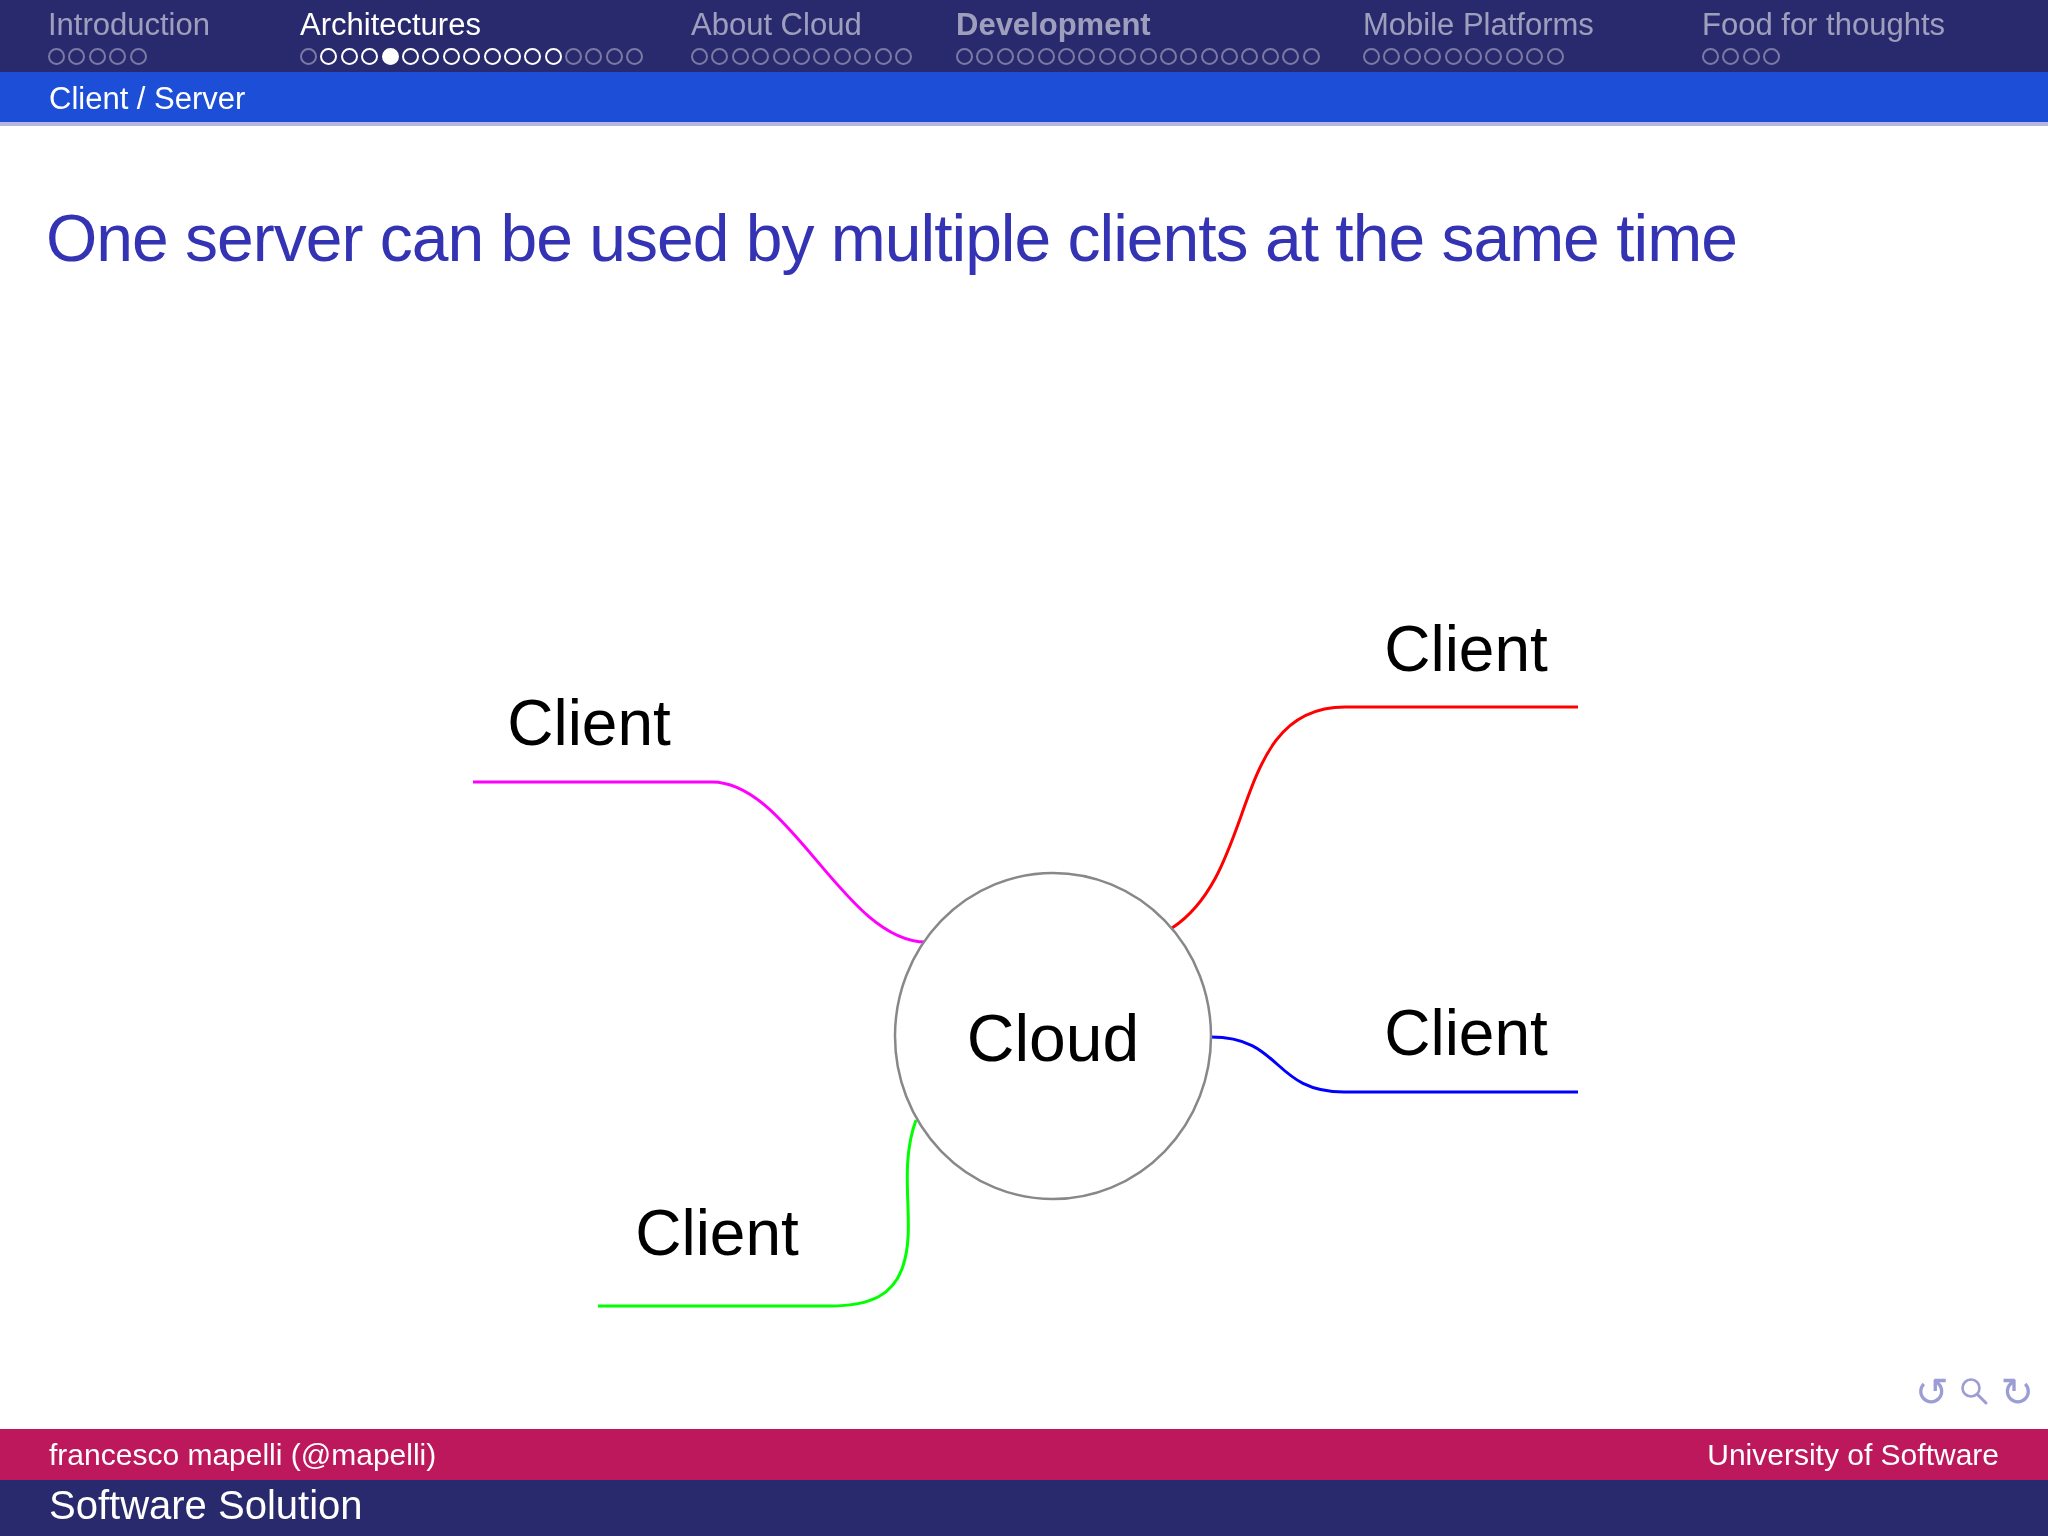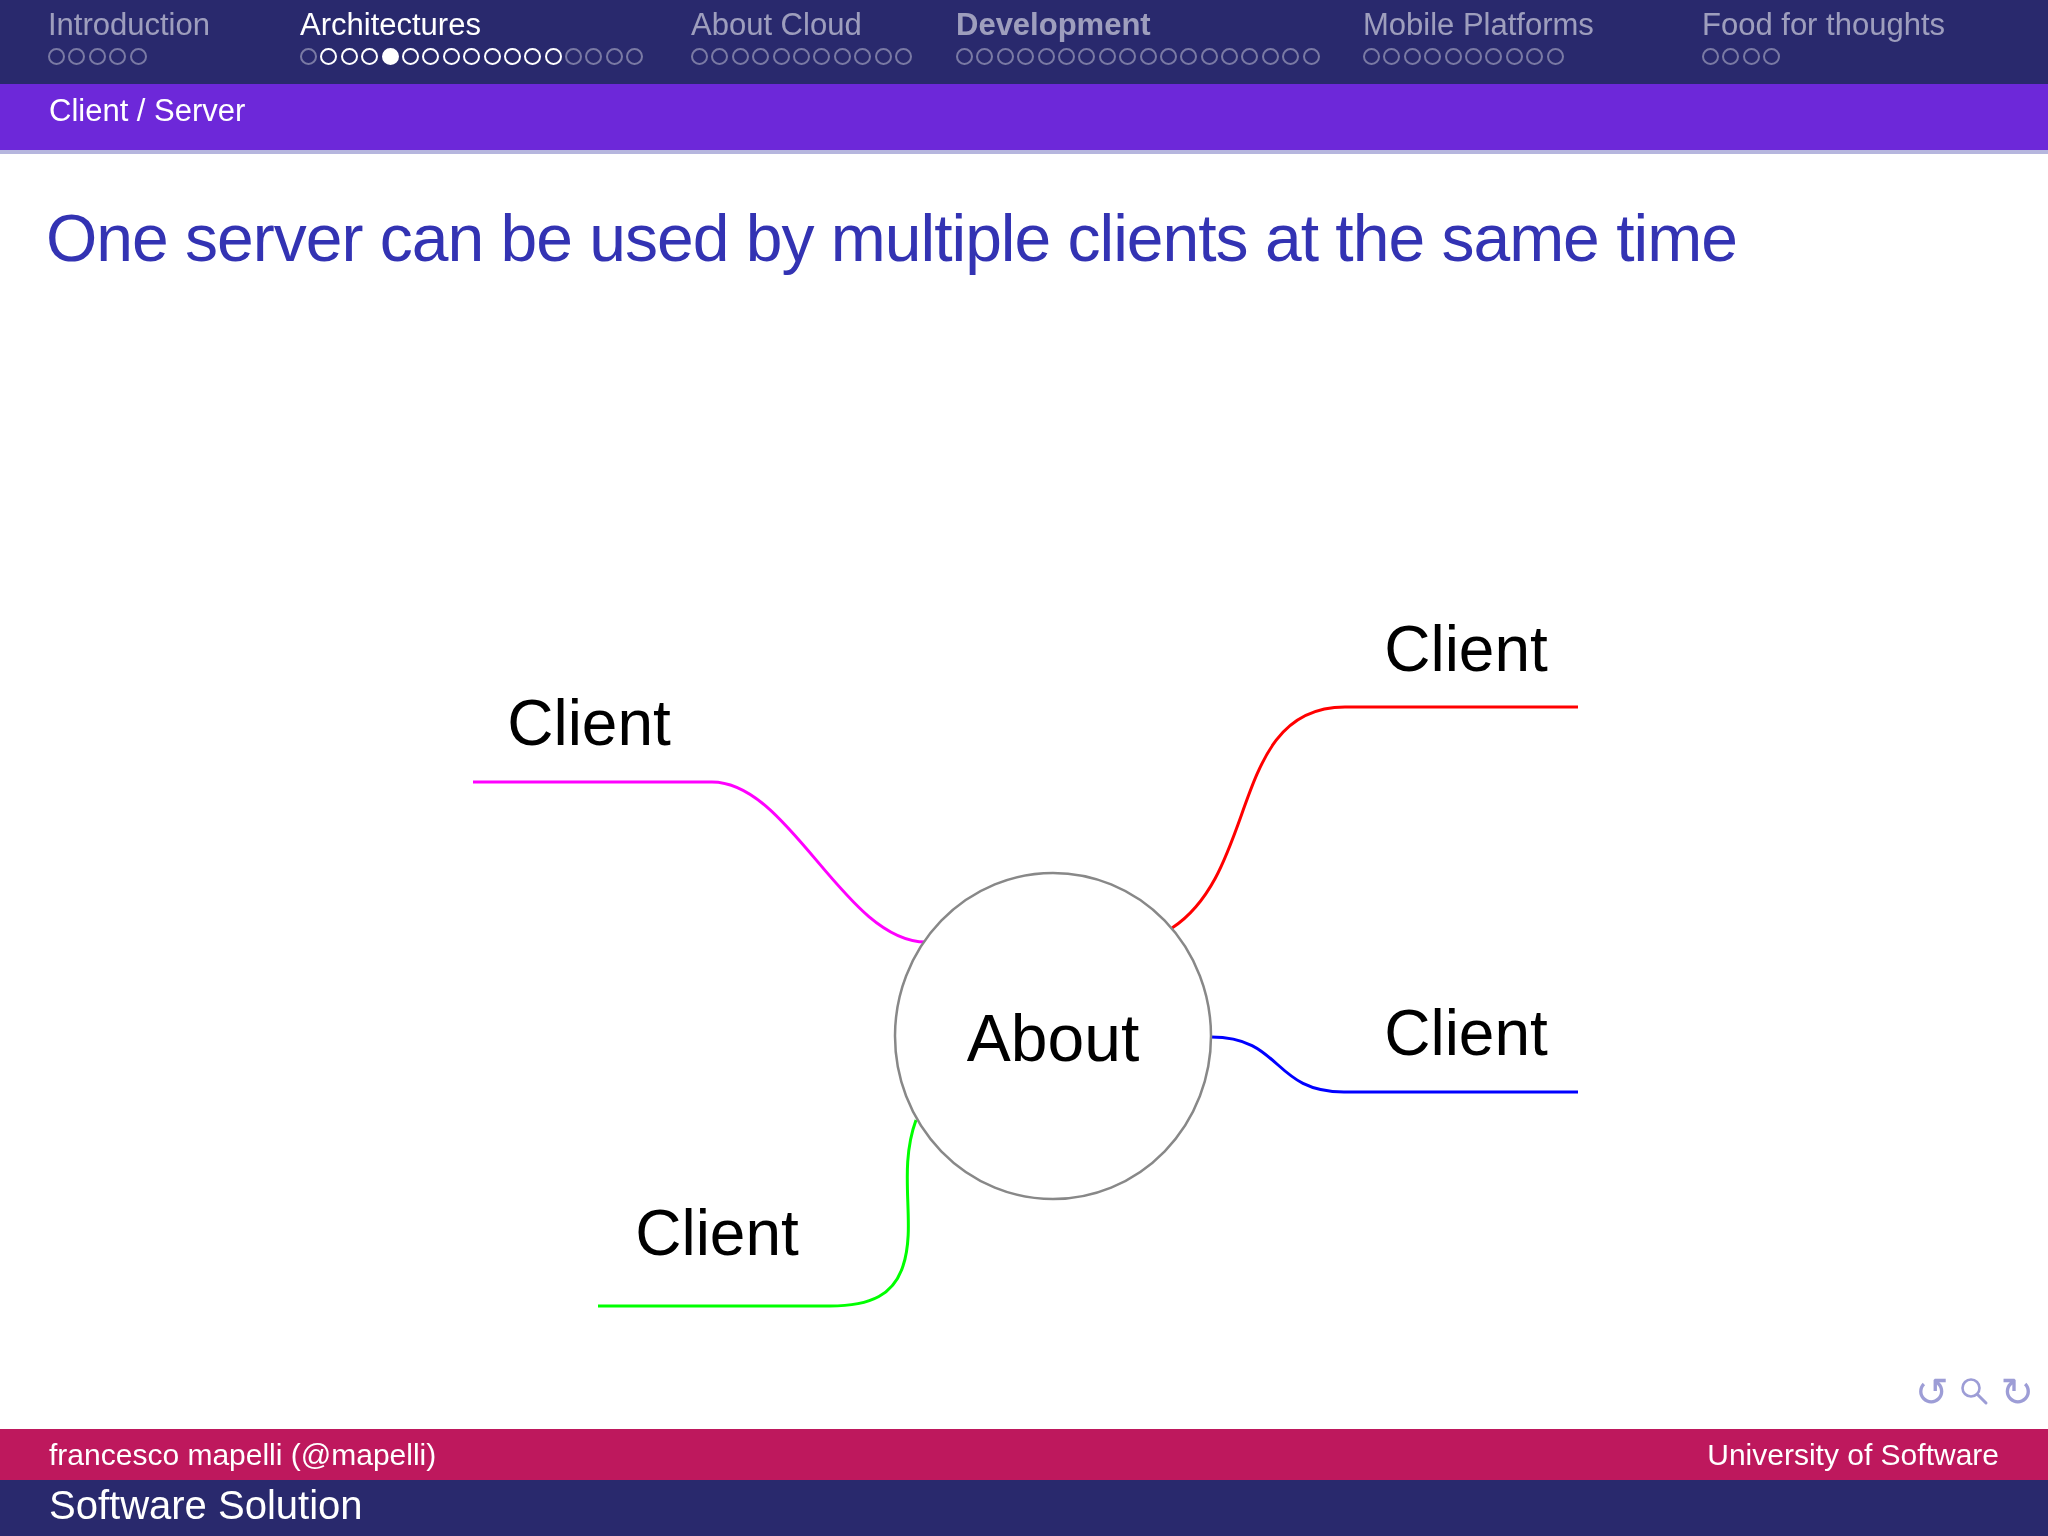--- a/index.html
+++ b/index.html
@@ -21,22 +21,22 @@
   .dot-row{display:flex;align-items:center;margin-top:3px;}
   .dot{
     box-sizing:border-box;width:17px;height:17px;border-radius:50%;
     border:2.8px solid rgba(255,255,255,0.38);margin-right:3.4px;
     background:transparent;flex:0 0 auto;
   }
   .dot.bright{border-color:#ffffff;}
   .dot.filled{border-color:#ffffff;background:#ffffff;}
   
   #subsecbar{
-    position:absolute;left:0;top:84px;width:2048px;height:70px;
-    background:#6d28d9;border-bottom:4px solid #b6b6de;
+    position:absolute;left:0;top:72px;width:2048px;height:54px;
+    background:#1d4ed8;border-bottom:4px solid #b6b6de;
     color:#ffffff;font-size:31px;line-height:54px;
     padding-left:49px;box-sizing:border-box;
   }
   
   #slide-title{
     position:absolute;left:46px;top:200px;width:1970px;
     color:#3333b3;font-size:66px;letter-spacing:-1px;white-space:nowrap;
   }
   
   #diagram-svg{position:absolute;left:0;top:0;width:2048px;height:1536px;}
@@ -177,21 +177,21 @@
     <path d="M1172 928 C1260 870 1230 707 1345 707 H1578" stroke-width="3" stroke="#ff0000"></path>
     <path d="M1211 1037 C1283 1037 1272 1092 1344 1092 H1578" stroke-width="3" stroke="#0000ff"></path>
     <path d="M916 1120 C897 1172 917 1224 903 1266 C894 1294 872 1306 830 1306 H598" stroke-width="3" stroke="#00ff00"></path>
     <ellipse cx="1053" cy="1036" rx="158" ry="163" fill="#ffffff" stroke-width="2.5" stroke="#888888"></ellipse>
   </svg>
 
   <div class="diagram-label" style="left:439px;top:686px;">Client</div>
   <div class="diagram-label" style="left:1316px;top:612px;">Client</div>
   <div class="diagram-label" style="left:1316px;top:996px;">Client</div>
   <div class="diagram-label" style="left:567px;top:1196px;">Client</div>
-  <div class="diagram-label" style="left:903px;top:1000px;font-size:66px;">About</div>
+  <div class="diagram-label" style="left:903px;top:1000px;font-size:66px;">Cloud</div>
 
   <div id="navsymbols">
     <span class="navsym-glyph">↺</span>
     <svg width="34" height="34" viewBox="0 0 34 34">
       <circle cx="14" cy="13" r="8.5" stroke="#9d9dd6" stroke-width="2.6" fill="none"></circle>
       <line x1="20.5" y1="19.5" x2="29" y2="28" stroke="#9d9dd6" stroke-width="3" stroke-linecap="round"></line>
     </svg>
     <span class="navsym-glyph">↻</span>
   </div>
 

